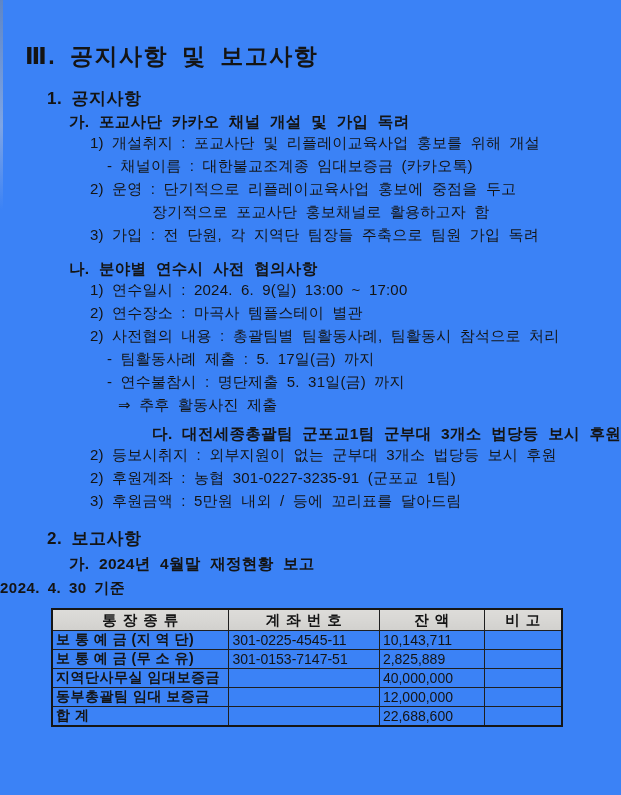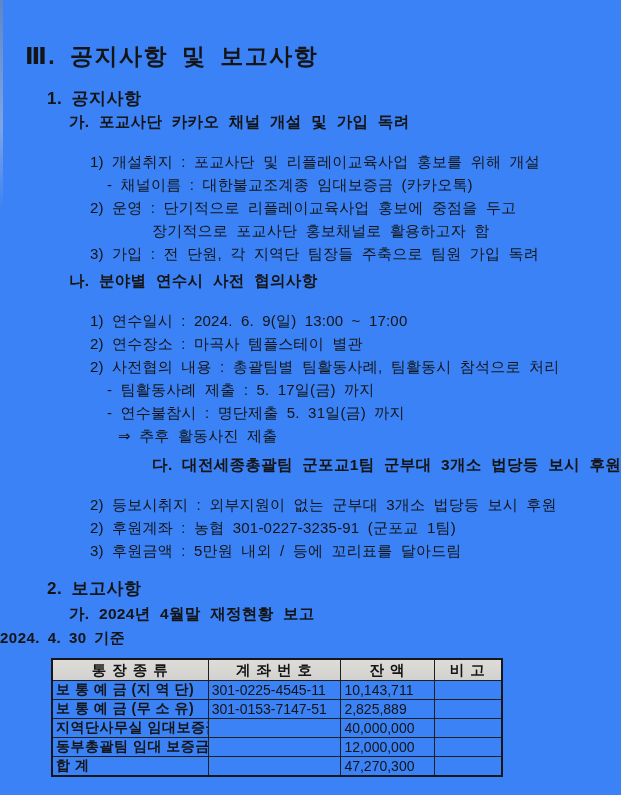--- a/index.html
+++ b/index.html
@@ -28,42 +28,42 @@
     margin:18px 0 0 47px;
     font-size:17px;line-height:21px;
     font-weight:bold;letter-spacing:.5px;word-spacing:4px;
   }
   .sec-heading.sec2{margin-top:16px;}
   .sub-heading{
     margin:3px 0 0 69px;
     font-size:15.5px;line-height:19px;
     font-weight:bold;letter-spacing:.3px;word-spacing:5px;
   }
-  .sub-heading.gap-md{margin-top:6px;}
+  .sub-heading.gap-md{margin-top:13px;}
   .sub-heading.gap-lg{margin-top:8px;text-align:right;}
   .sub-heading.gap-sm{margin-top:5px;}
-  .lines{margin-top:19px;}
+  .lines{margin-top:0;}
   .line{
     font-size:15px;line-height:23px;
     letter-spacing:.2px;word-spacing:4px;
     white-space:nowrap;
   }
   .lv1{padding-left:90px;}
   .lv2{padding-left:107px;}
   .lvarrow{padding-left:118px;}
   .lvcont{padding-left:152px;}
   .as-of{
     margin:6px 54px 0 0;
     text-align:left;
     font-size:15px;line-height:18px;
     font-weight:bold;letter-spacing:.5px;word-spacing:3px;
   }
   table.fin{
     margin:11px 0 0 51px;
-    width:452px;
+    width:512px;
     border-collapse:collapse;
     table-layout:fixed;
   }
   table.fin,table.fin th,table.fin td{
     border:1.4px solid #1f1f1f;
   }
   table.fin{border:2.4px solid #161616;}
   table.fin th{
     height:20px;
     background:#d8d7d4;
@@ -162,18 +162,18 @@
       </tr>
       <tr>
         <td class="c-type left">동부총괄팀 임대 보증금</td>
         <td></td>
         <td>12,000,000</td>
         <td></td>
       </tr>
       <tr>
         <td class="c-type">합 계</td>
         <td></td>
-        <td>47,270,300</td>
+        <td>22,688,600</td>
         <td></td>
       </tr>
     </tbody>
   </table>
 </div>
 
 </body></html>

